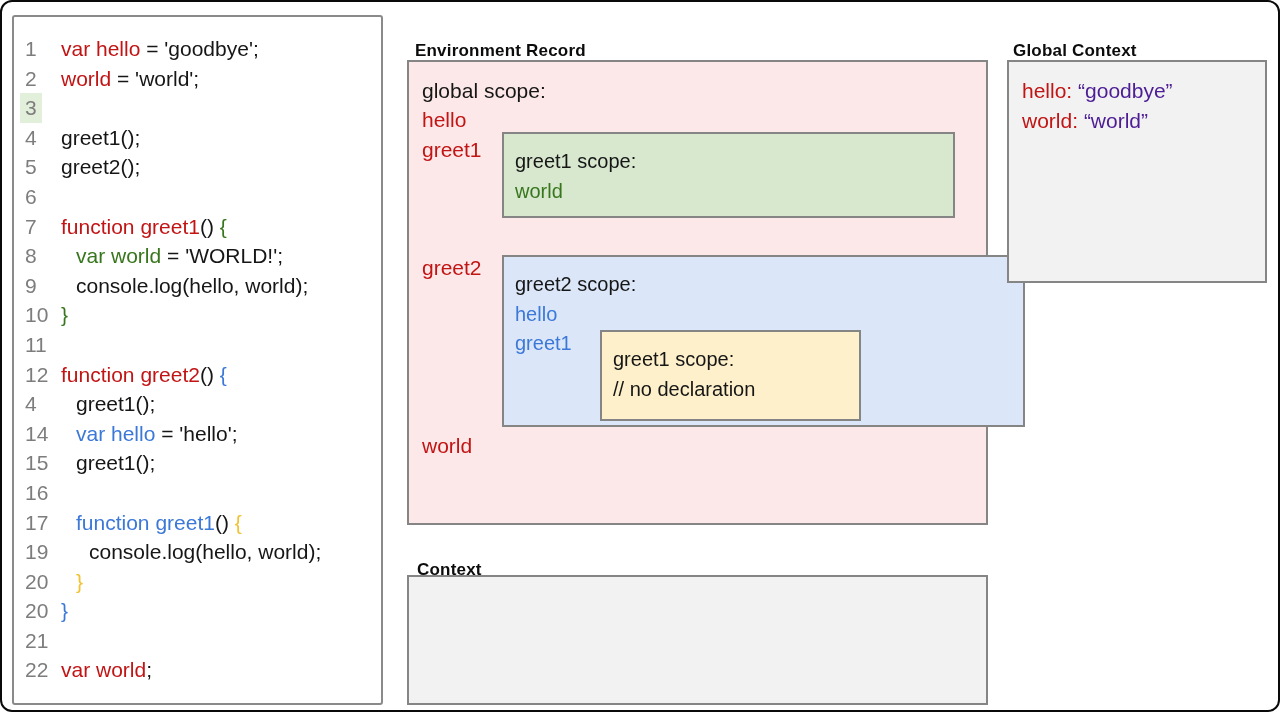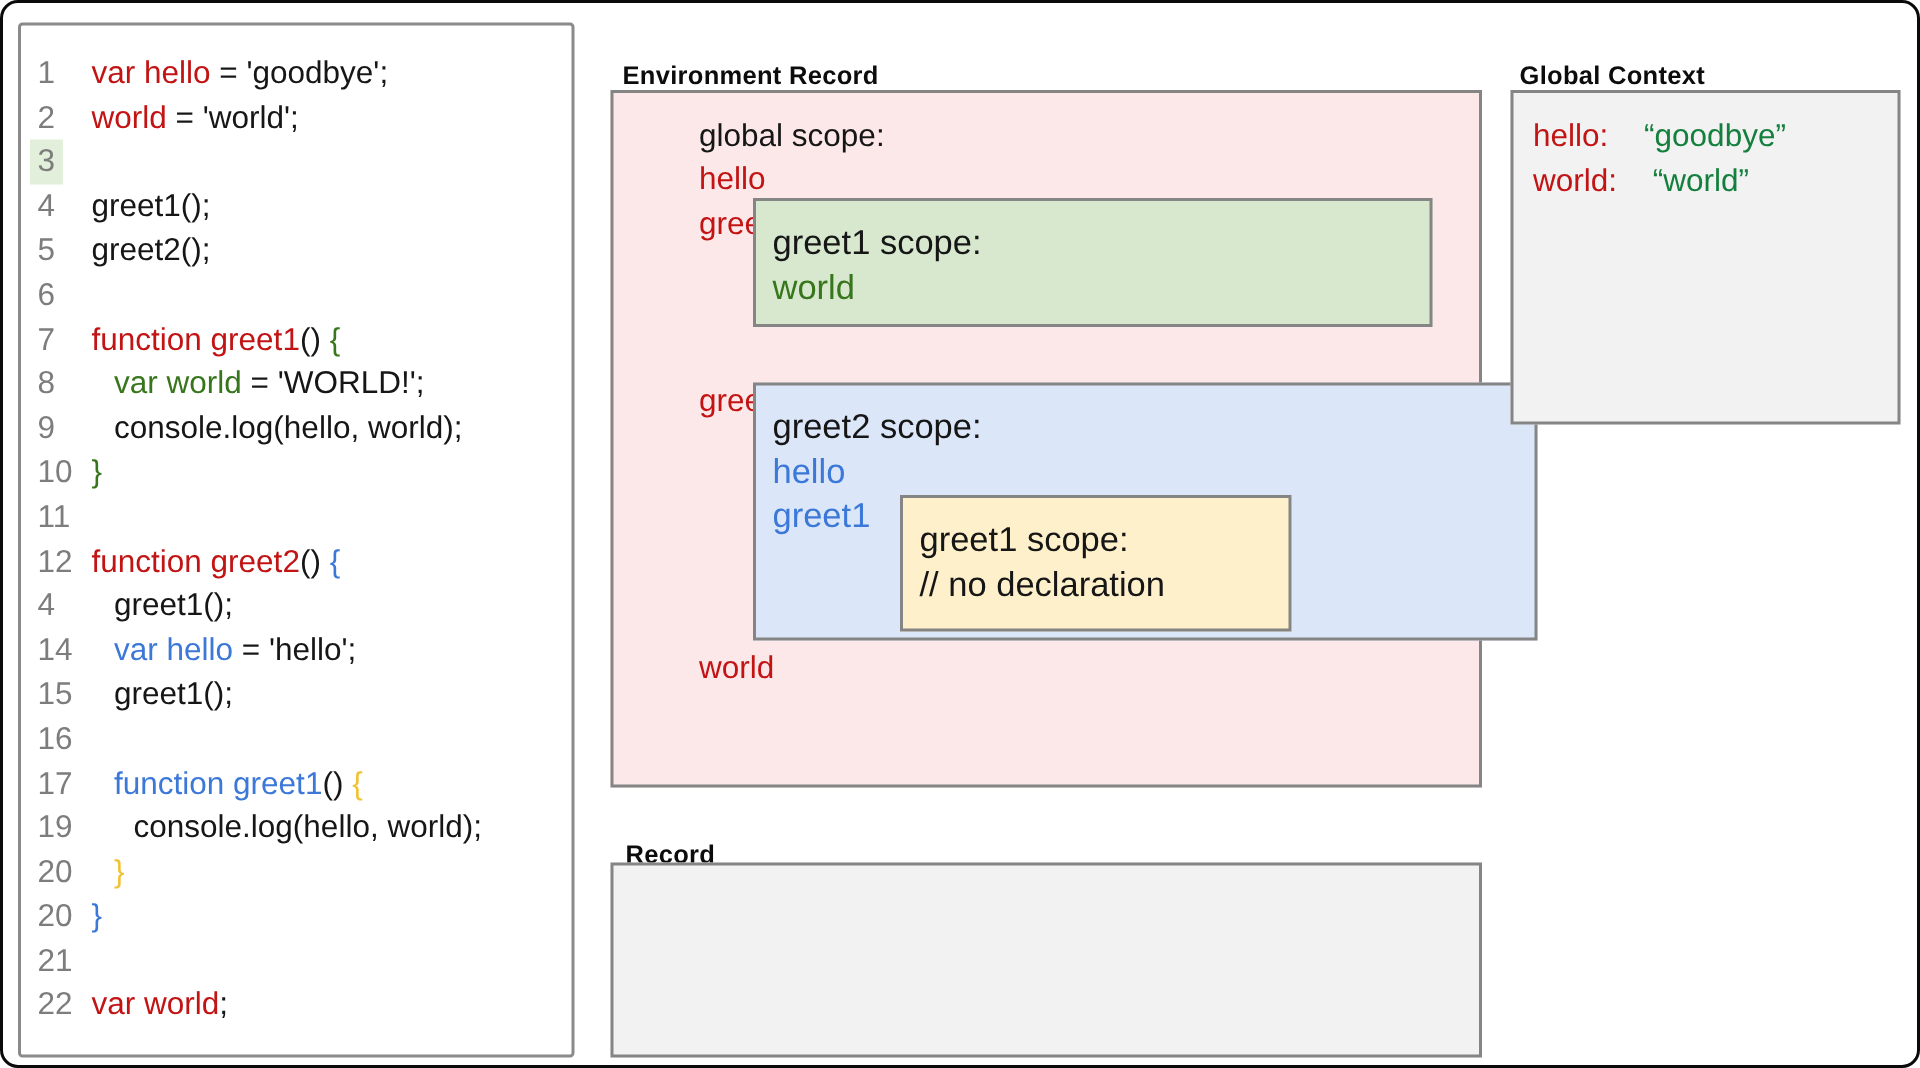--- a/index.html
+++ b/index.html
@@ -63,29 +63,28 @@
   .env-box {
     position: absolute; left: 407px; top: 60px;
     width: 581px; height: 465px;
     background: var(--pink_bg);
     border: 2px solid #858585;
   }
   .env-label {
     position: absolute; left: 13px;
     font-size: 21px; line-height: 29.5px;
     white-space: nowrap;
-    margin-left: 44px;
   }
   .lbl-black { color: #161616; }
   .lbl-red { color: var(--red); }
   .lbl-blue { color: var(--blue); }
   .lbl-green { color: var(--green); }
 
   .scope-box { position: absolute; border: 2px solid #858585; }
-  .scope-box .inner-pad { padding: 13px 0 0 11px; font-size: 23px; line-height: 29.5px; }
+  .scope-box .inner-pad { padding: 13px 0 0 11px; font-size: 20px; line-height: 29.5px; }
 
   #greet1-box { left: 93px; top: 70px; width: 453px; height: 86px; background: var(--green_bg); }
   #greet2-box { left: 93px; top: 193px; width: 523px; height: 172px; background: var(--blue_bg); }
   #inner-greet1-box { left: 96px; top: 73px; width: 261px; height: 91px; background: var(--yellow_bg); }
 
   
   .console-box {
     position: absolute; left: 407px; top: 575px;
     width: 581px; height: 130px;
     background: var(--gray_bg);
@@ -96,21 +95,21 @@
   .gc-box {
     position: absolute; left: 1007px; top: 60px;
     width: 260px; height: 223px;
     background: var(--gray_bg);
     border: 2px solid #858585;
     padding: 14px 0 0 13px;
     font-size: 21px; line-height: 29.5px;
   }
   .gc-entry { white-space: nowrap; }
   .gc-name { color: var(--red); }
-  .gc-value { color: #15803d; margin-left: 18px; }
+  .gc-value { color: #4c1d95; }
 </style>
 </head>
 <body>
 
 <div class="frame-border"></div>
 
 <div class="code-panel">
   <div>
       <div class="code-line"><span class="lineno"><span class="n">1</span></span><span class="code-text ind-0"><span class="c-r">var hello</span><span class="c-k"> = 'goodbye';</span></span></div>
       <div class="code-line"><span class="lineno"><span class="n">2</span></span><span class="code-text ind-0"><span class="c-r">world</span><span class="c-k"> = 'world';</span></span></div>
@@ -163,21 +162,21 @@
       <div class="inner-pad">
         <div class="lbl-black">greet1 scope:</div>
         <div class="lbl-black">// no declaration</div>
       </div>
     </div>
   </div>
 
   <div class="env-label lbl-red" style="top:369px">world</div>
 </div>
 
-<h2 class="sec-title" id="console-title">Record</h2>
+<h2 class="sec-title" id="console-title">Context</h2>
 <div class="console-box"></div>
 
 <h2 class="sec-title" id="gc-title">Global Context</h2>
 <div class="gc-box">
   <div class="gc-entry">
     <span class="gc-name">hello:</span>
     <span class="gc-value">“goodbye”</span>
   </div>
   <div class="gc-entry">
     <span class="gc-name">world:</span>

